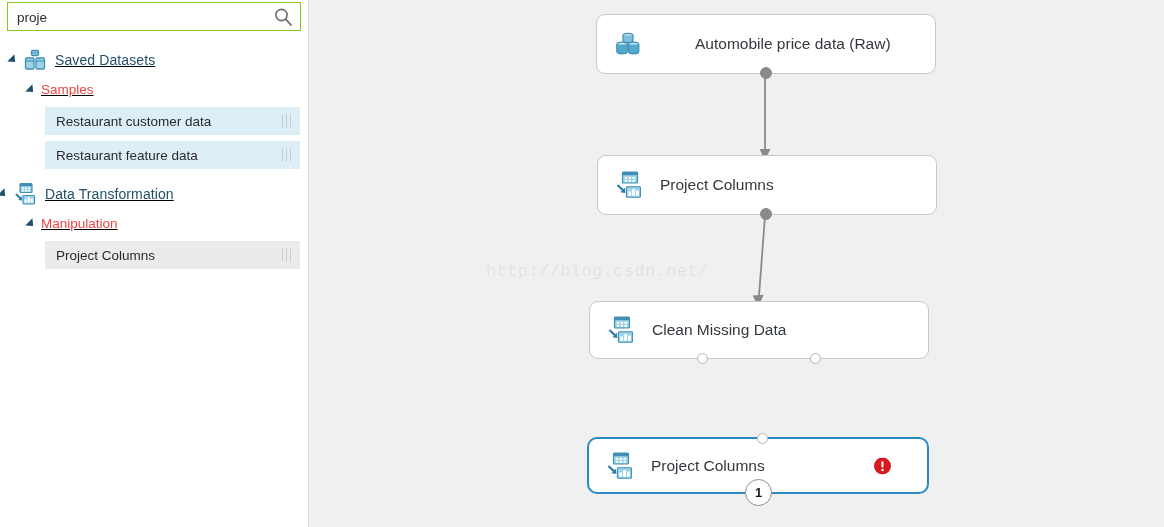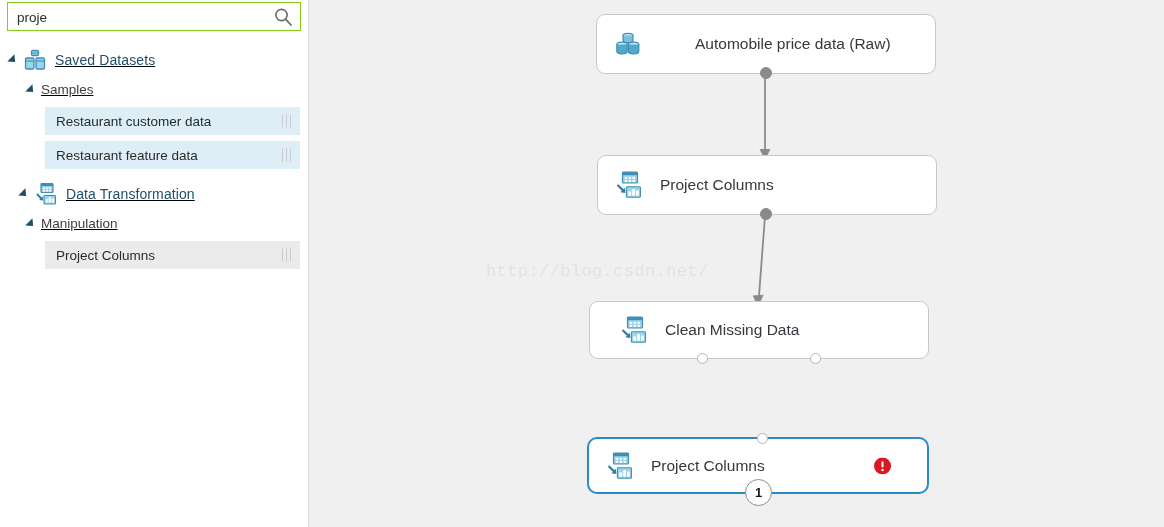--- a/index.html
+++ b/index.html
@@ -70,21 +70,21 @@
     flex: none;
     position: relative;
   }
   .cat-label {
     font-size: 14px;
     color: #1f4e68;
     letter-spacing: .1px;
   }
   .sub-label {
     font-size: 13.5px;
-    color: #404040;
+    color: #ef4444;
   }
 
   .leaf-row {
     position: absolute;
     left: 45px;
     width: 255px;
     height: 28px;
     box-sizing: border-box;
     display: flex;
     align-items: center;
@@ -241,21 +241,21 @@
 
   <div class="leaf-row" style="top:141px; background:#ddeef7;">
     <span class="leaf-text">Restaurant feature data</span>
     <span class="grip">
         <i></i>
         <i></i>
         <i></i>
       </span>
   </div>
 
-  <div class="tree-node" style="left:21px; top:182px;">
+  <div class="tree-node" style="left:0; top:182px;">
     <span class="twisty"></span>
     <span class="cat-icon">
       <svg viewBox="0 0 24 24" width="24" height="24">
         <rect x="7" y="1.5" width="12" height="9" rx="1" fill="#9fd3e8" stroke="#3f8fb5" stroke-width="1.2"></rect>
         <rect x="7" y="1.5" width="12" height="2.6" fill="#3f8fb5"></rect>
         <g fill="#ffffff">
           <rect x="9" y="5.4" width="1.8" height="1.7"></rect>
             <rect x="12.1" y="5.4" width="1.8" height="1.7"></rect>
             <rect x="15.2" y="5.4" width="1.8" height="1.7"></rect>
           <rect x="9" y="8" width="1.8" height="1.5"></rect>
@@ -335,21 +335,21 @@
         <rect x="12.4" y="16.8" width="14" height="10.5" rx="0.8" fill="#9fd3e8" stroke="#3f8fb5" stroke-width="1.1"></rect>
         <rect x="14.4" y="21.4" width="2.7" height="4.3" fill="#ffffff"></rect>
         <rect x="18.2" y="19.1" width="2.7" height="6.6" fill="#ffffff"></rect>
         <rect x="22" y="20.6" width="2.7" height="5.1" fill="#ffffff"></rect>
       </svg>
     </span>
     <span class="node-label">Project Columns</span>
     <span class="port filled" style="left:162px; bottom:-6px;"></span>
   </div>
 
-  <div class="node" style="left:279px; top:301px; width:340px; height:58px;padding-left:13px;">
+  <div class="node" style="left:279px; top:301px; width:340px; height:58px;">
     <span class="node-icon">
       <svg viewBox="0 0 30 30" width="30" height="30">
         <rect x="8.5" y="2" width="15" height="11" rx="1" fill="#9fd3e8" stroke="#3f8fb5" stroke-width="1.2"></rect>
         <rect x="8.5" y="2" width="15" height="3.2" fill="#3f8fb5"></rect>
         <g fill="#ffffff">
           <rect x="10.8" y="6.8" width="2.3" height="2.1"></rect>
             <rect x="14.7" y="6.8" width="2.3" height="2.1"></rect>
             <rect x="18.6" y="6.8" width="2.3" height="2.1"></rect>
           <rect x="10.8" y="10" width="2.3" height="1.9"></rect>
             <rect x="14.7" y="10" width="2.3" height="1.9"></rect>

